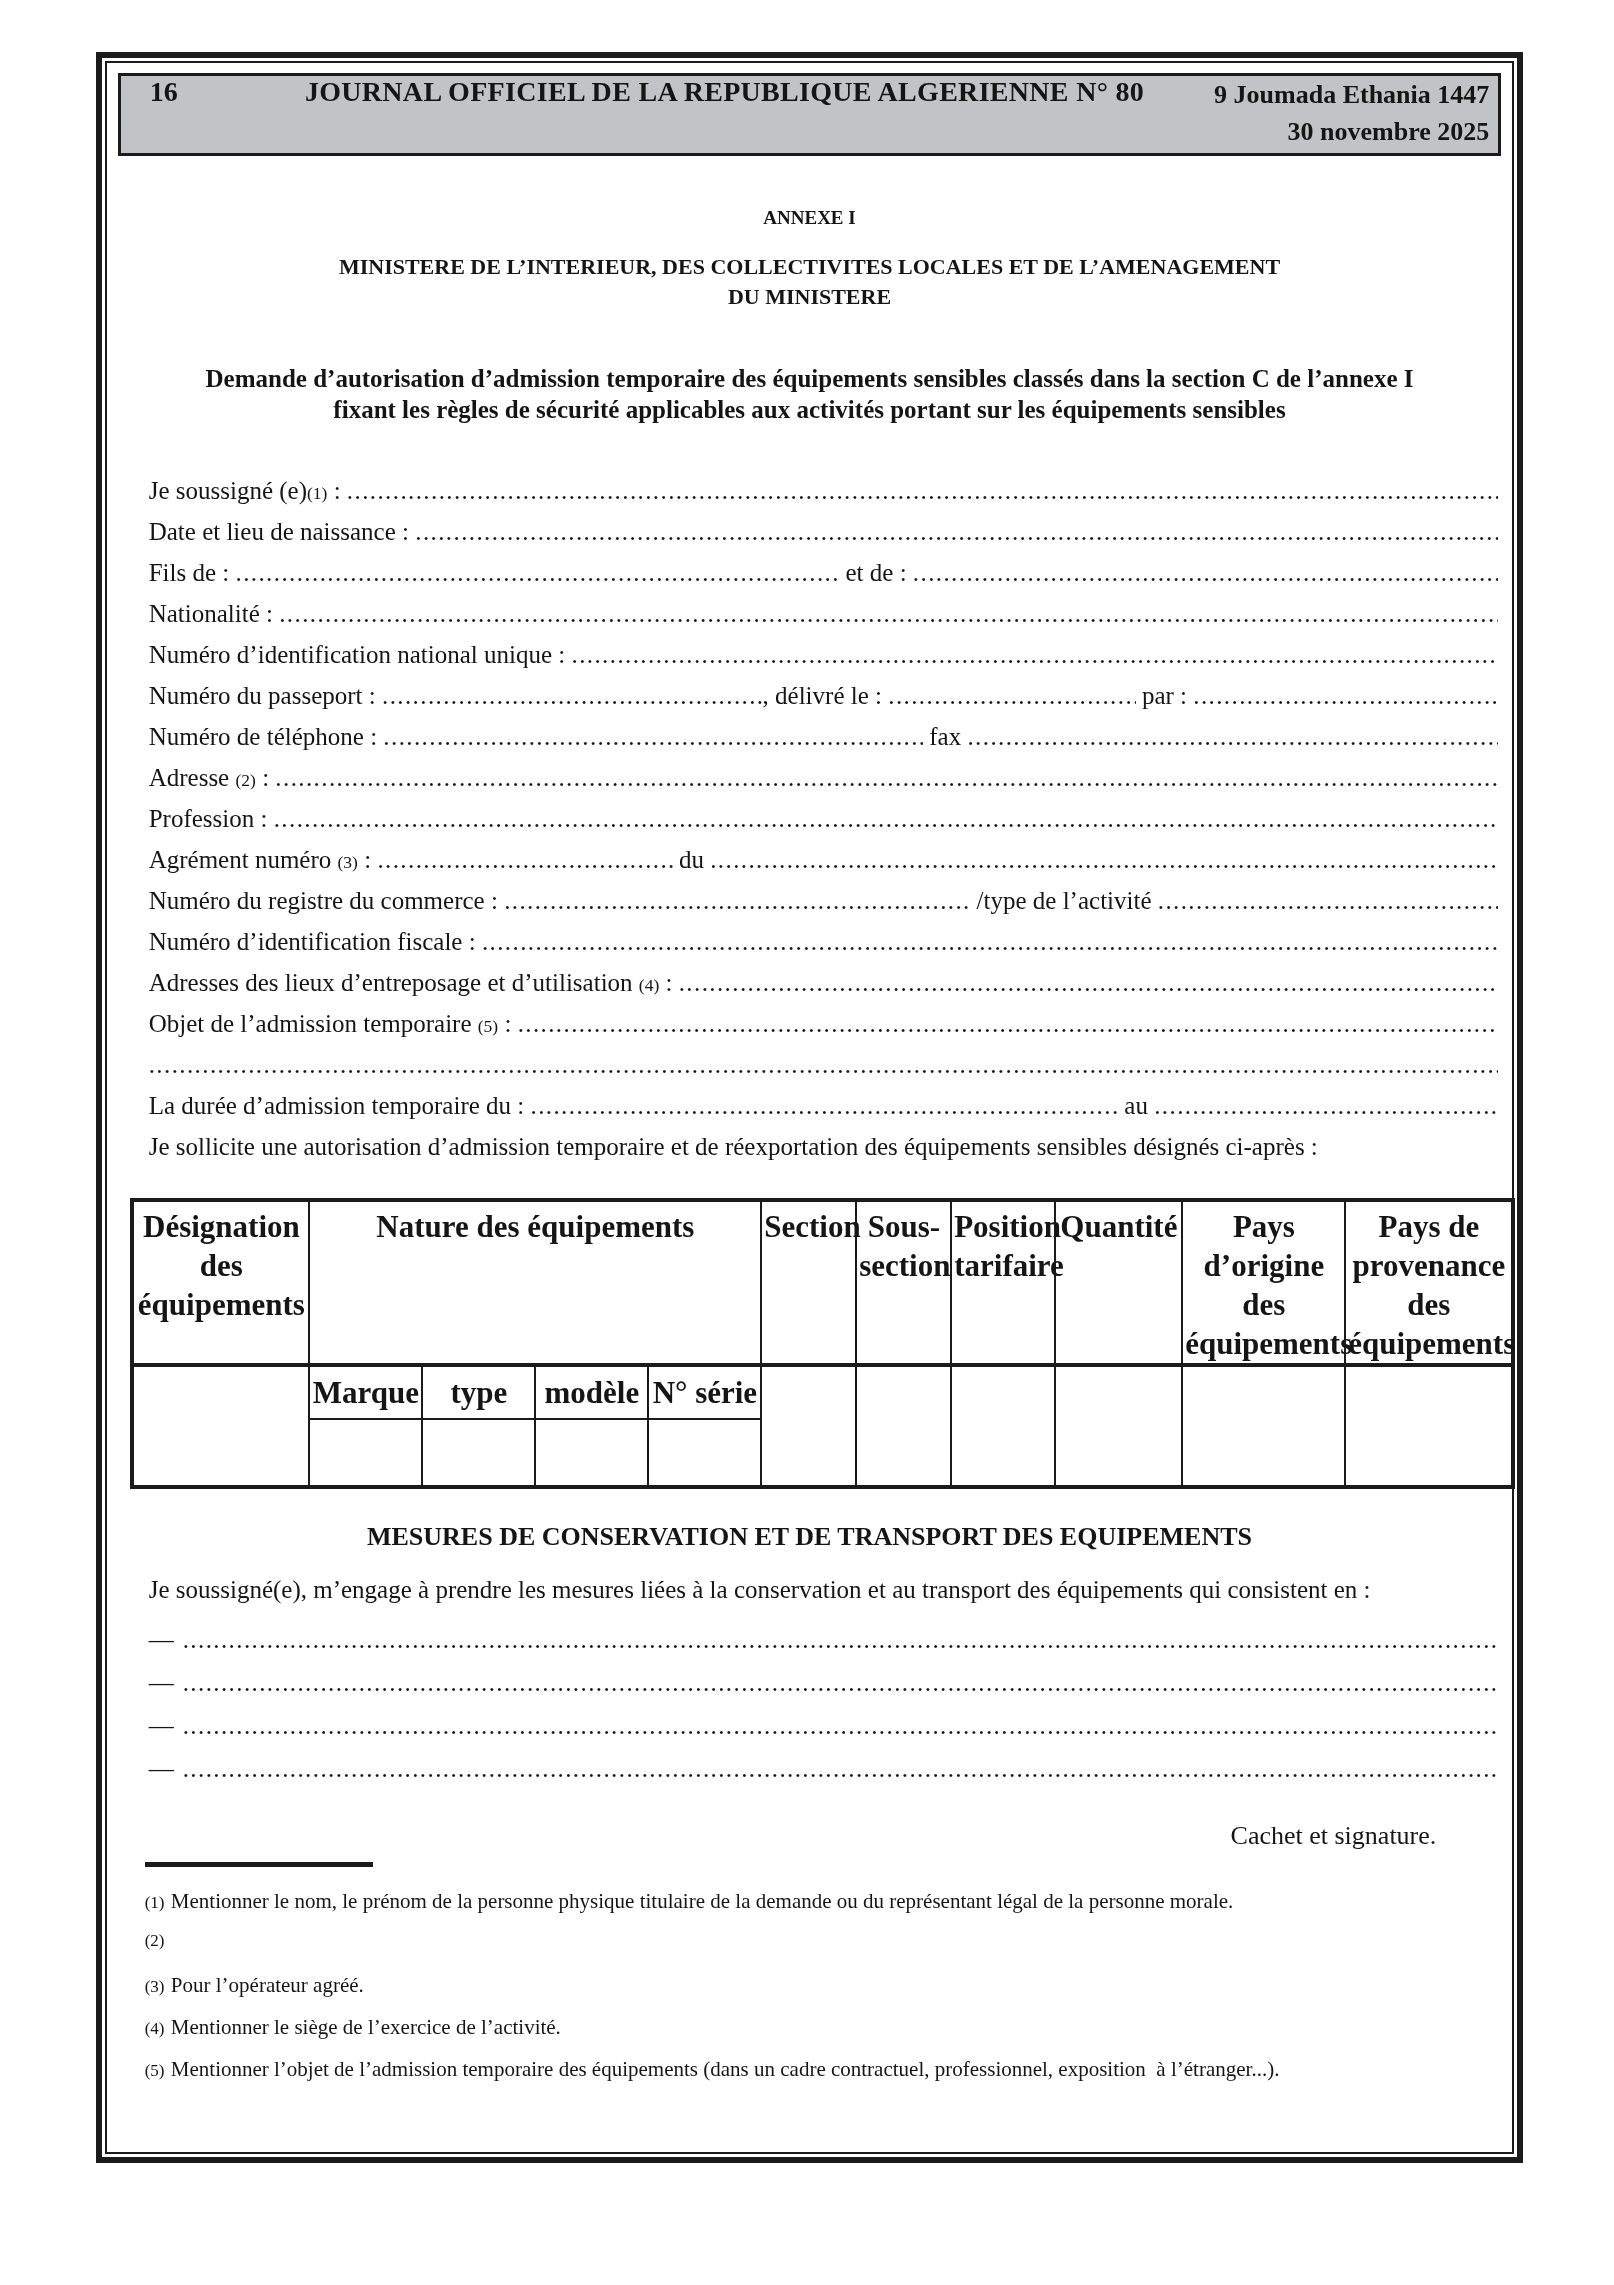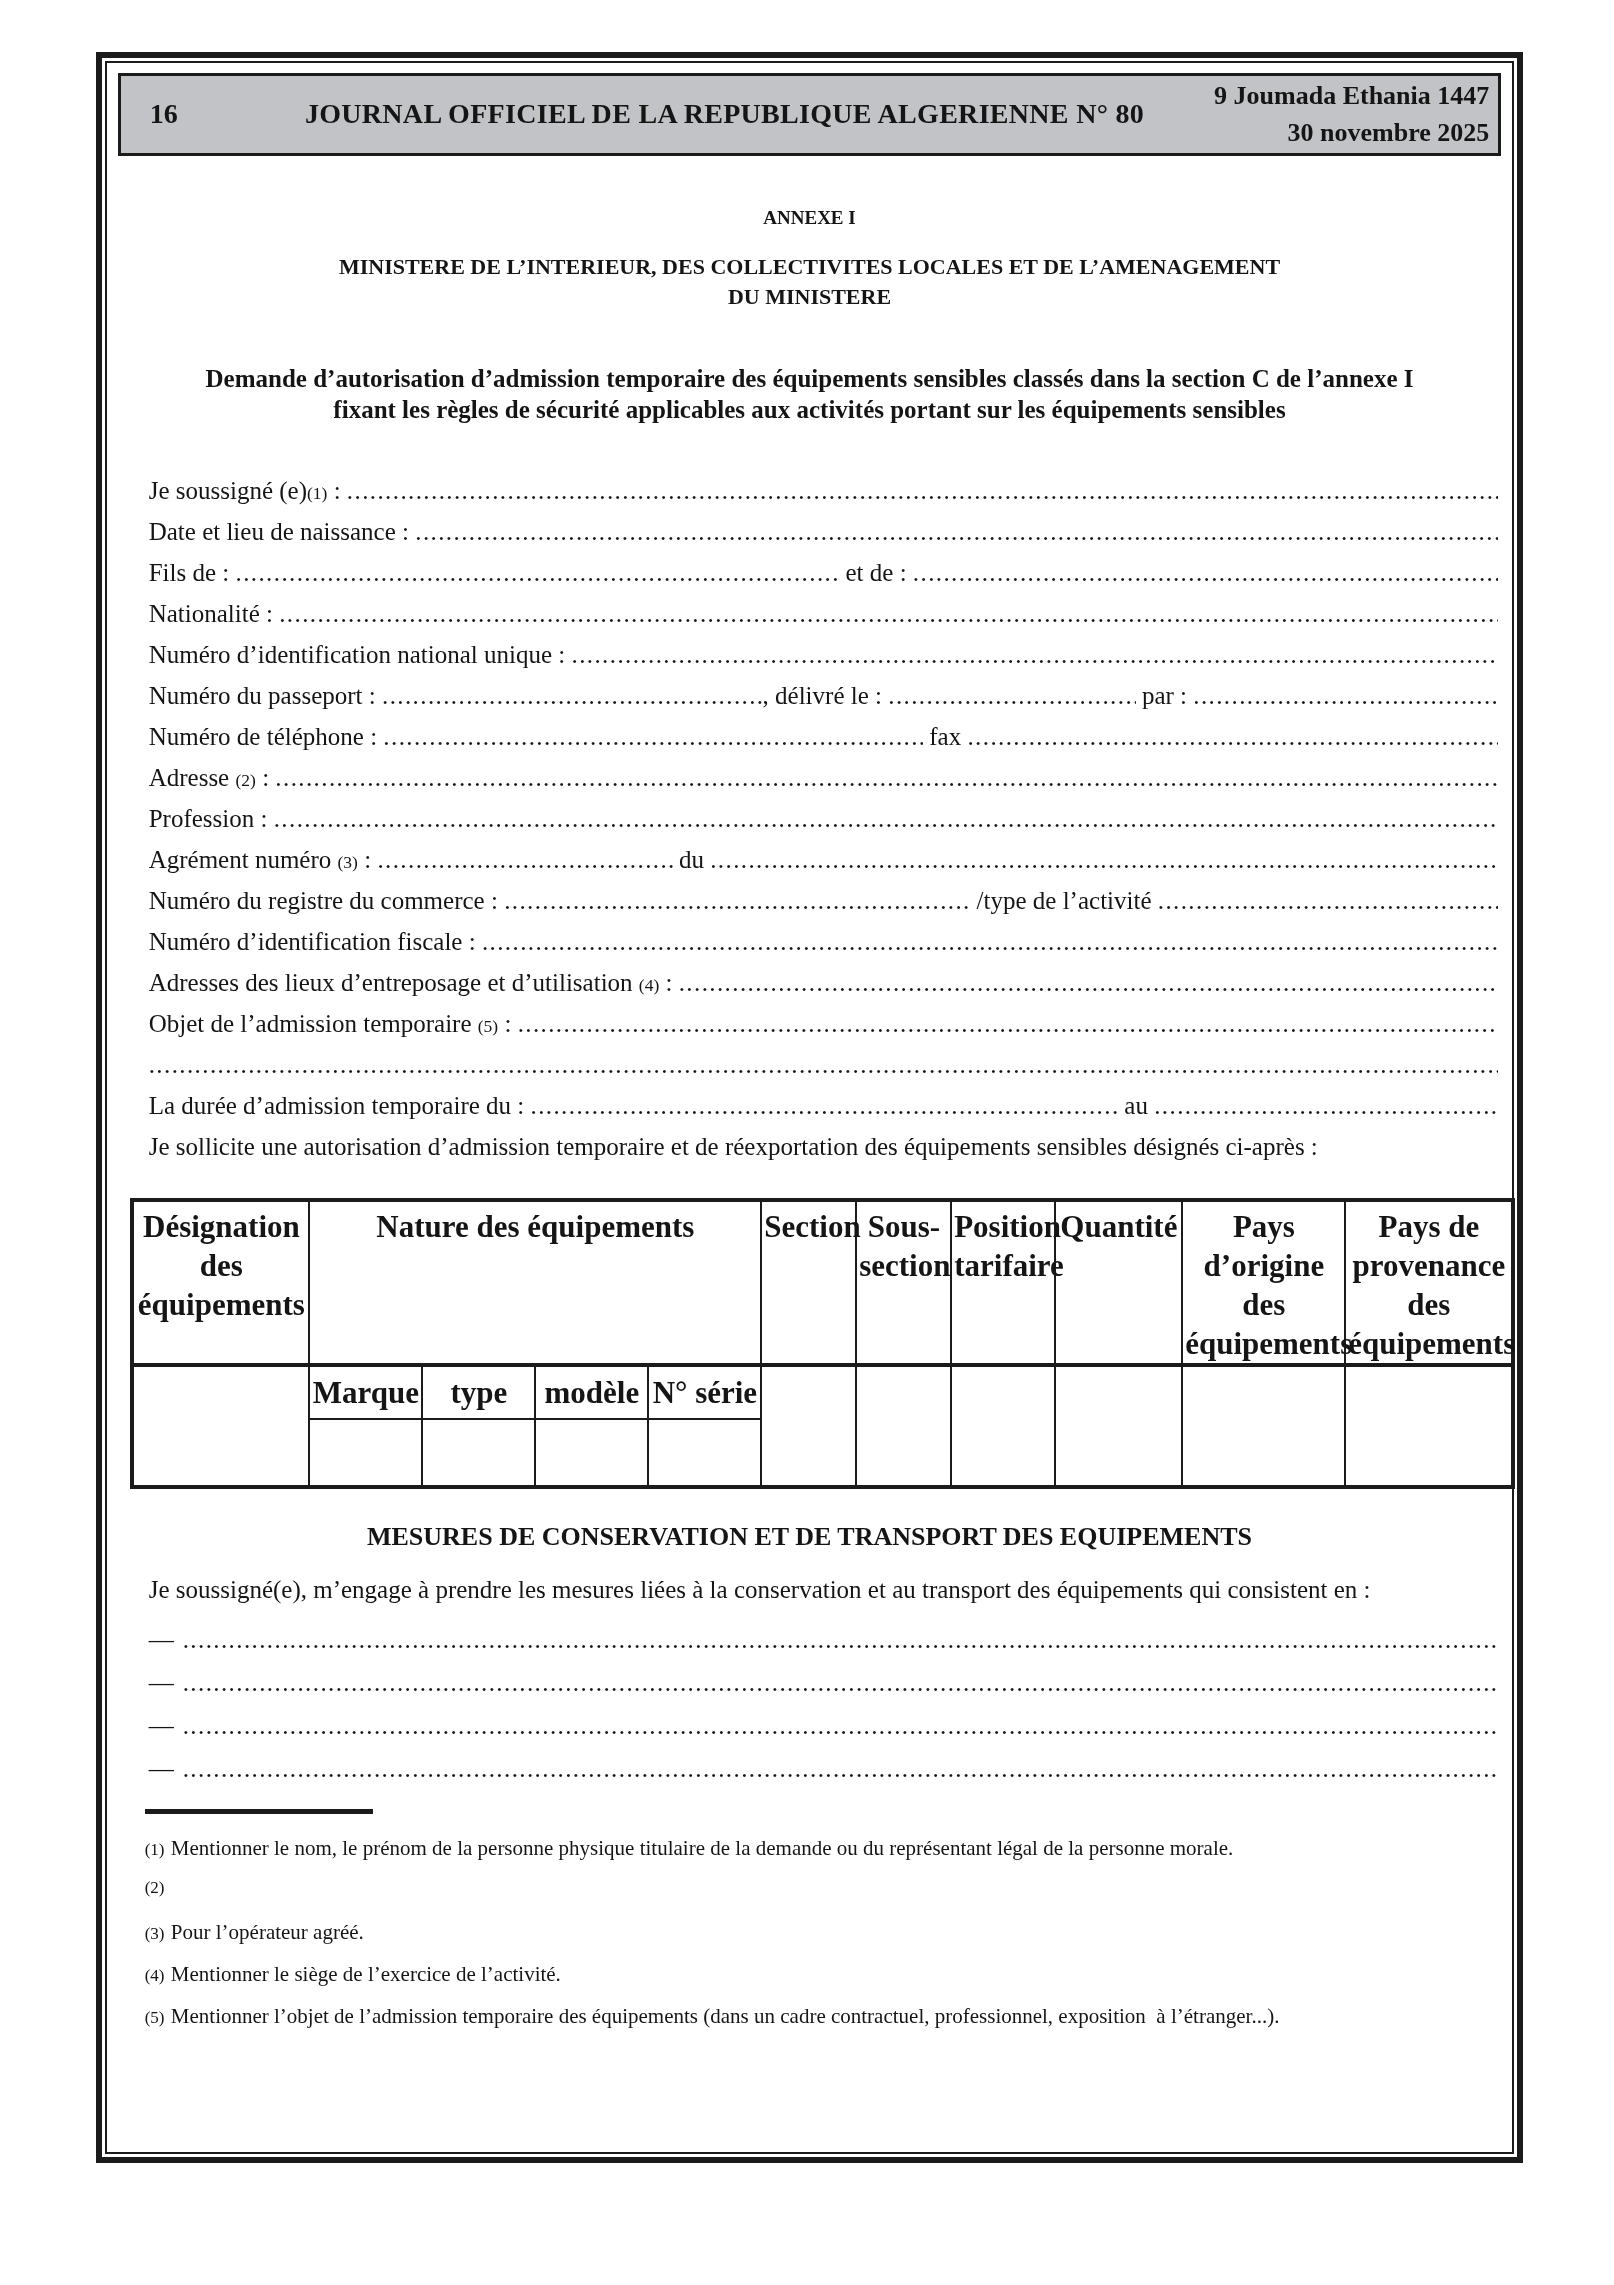--- a/index.html
+++ b/index.html
@@ -20,21 +20,21 @@
     position: absolute; inset: 2.7px;
     border: 2.7px solid #1b1b1b;
     box-sizing: border-box;
     padding: 10px 11px 0 11px;
   }
   
   .masthead {
     height: 83px;
     border: 3.6px solid #1b1b1b;
     background: #c2c3c6;
-    display: flex; align-items: center;
+    display: flex; align-items: flex-start;
     box-sizing: border-box;
   }
   .mh-num { font-weight: bold; font-size: 28px; padding-left: 29px; width: 109px; }
   .mh-title { flex: 1; text-align: center; font-weight: bold; font-size: 28px; letter-spacing: 0.3px; }
   .mh-dates { width: 299px; text-align: right; font-weight: bold; font-size: 26px; line-height: 37px; padding-right: 9px; }
   
   .t-annexe { text-align: center; font-weight: bold; font-size: 19px; margin: 51px 0 14px 0; }
   .t-rep    { text-align: center; font-weight: bold; font-size: 27px; margin: 27px 0 0 0; }
   .t-min    { text-align: center; font-weight: bold; font-size: 22px; line-height: 30px; margin: 23.5px 0 0 0; }
   .t-demande{ text-align: center; font-weight: bold; font-size: 25px; line-height: 31px; margin: 51px 0 0 0; }
@@ -257,20 +257,21 @@
       <div class="dline">
           <span class="dash t">—</span>
           <span class="leader">....................................................................................................................................................................................................................................................................................................................................................................................................................................................................................................................</span>
         </div>
       <div class="dline">
           <span class="dash t">—</span>
           <span class="leader">....................................................................................................................................................................................................................................................................................................................................................................................................................................................................................................................</span>
         </div>
     </div>
 
+    <div class="cachet">Cachet et signature.</div>
 
     <div class="fn-rule"></div>
     <div class="footnotes">
       <div class="fn">
           <sup>(1)</sup>
           <span class="t">Mentionner le nom, le prénom de la personne physique titulaire de la demande ou du représentant légal de la personne morale.</span>
         </div>
       <div class="fn">
           <sup>(2)</sup>
         </div>

